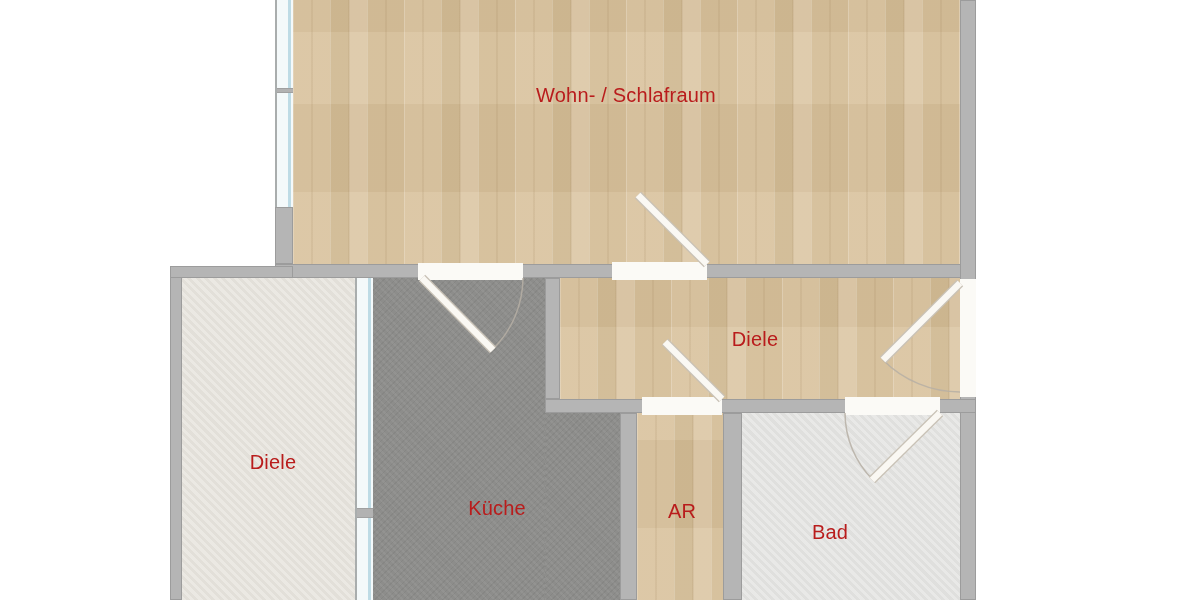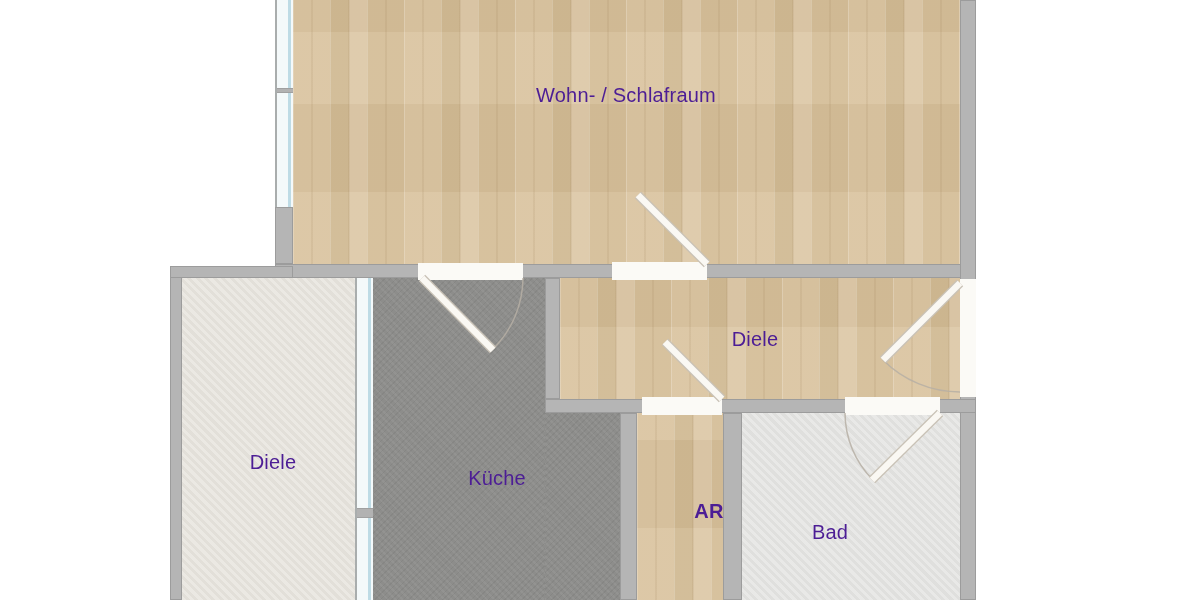--- a/index.html
+++ b/index.html
@@ -35,21 +35,21 @@
   }
   .window{
     position:absolute;background:#f4f9fa;
     border-left:2px solid #a9adad;box-sizing:border-box;
   }
   .glass{position:absolute;top:0;bottom:0;right:2px;width:3px;background:#bedbe5;}
   .mullion{position:absolute;left:0;right:0;background:#b2b2b2;border-top:1px solid #a0a0a0;border-bottom:1px solid #a0a0a0;box-sizing:border-box;}
   .door-opening{position:absolute;background:#fbfaf6;}
   .room-label{
     position:absolute;transform:translate(-50%,-50%);
-    font-size:20px;color:#4c1d95;white-space:nowrap;letter-spacing:0.2px;
+    font-size:20px;color:#b91c1c;white-space:nowrap;letter-spacing:0.2px;
   }
   #door-layer{position:absolute;left:0;top:0;pointer-events:none;}
 </style>
 </head>
 <body>
 
 <div id="stage">
     <div class="floor floor-wood" style="left: 293px; top: 0px; width: 667px; height: 264px; position: absolute;"></div>
     <div class="floor floor-wood" style="left: 560px; top: 278px; width: 400px; height: 121px; position: absolute;"></div>
     <div class="floor floor-dark" style="left: 373px; top: 278px; width: 172px; height: 322px; position: absolute;"></div>
@@ -89,17 +89,17 @@
       <line x1="722" y1="399" x2="665" y2="342" stroke="#faf8f3" stroke-width="6.5"></line>
       <path d="M 845 413 A 95 95 0 0 0 873 480" fill="none" stroke="#b6afa4" stroke-width="1.5" opacity="0.85"></path>
       <line x1="940" y1="413" x2="872" y2="480" stroke="#c9c2b6" stroke-width="9"></line>
       <line x1="940" y1="413" x2="872" y2="480" stroke="#faf8f3" stroke-width="6.5"></line>
       <path d="M 883 360 A 109 109 0 0 0 960 392" fill="none" stroke="#b6afa4" stroke-width="1.5" opacity="0.85"></path>
       <line x1="960" y1="283" x2="883" y2="360" stroke="#c9c2b6" stroke-width="9"></line>
       <line x1="960" y1="283" x2="883" y2="360" stroke="#faf8f3" stroke-width="6.5"></line>
     </svg>
     <div class="room-label" style="left: 626px; top: 95px; width: auto; height: auto; position: absolute;">Wohn- / Schlafraum</div>
     <div class="room-label" style="left: 755px; top: 339px; width: auto; height: auto; position: absolute; text-align: center;">Diele</div>
-    <div class="room-label" style="left: 497px; top: 478px; width: auto; height: auto; position: absolute;">Küche</div>
-    <div class="room-label" style="left: 709px; top: 511px; width: auto; height: auto; position: absolute; font-weight: bold;">AR</div>
+    <div class="room-label" style="left: 497px; top: 508px; width: auto; height: auto; position: absolute;">Küche</div>
+    <div class="room-label" style="left: 682px; top: 511px; width: auto; height: auto; position: absolute;">AR</div>
     <div class="room-label" style="left: 830px; top: 532px; width: auto; height: auto; position: absolute;">Bad</div>
     <div class="room-label" style="left: 273px; top: 462px; width: auto; height: auto; position: absolute;">Diele</div>
   </div>
 
 </body></html>

